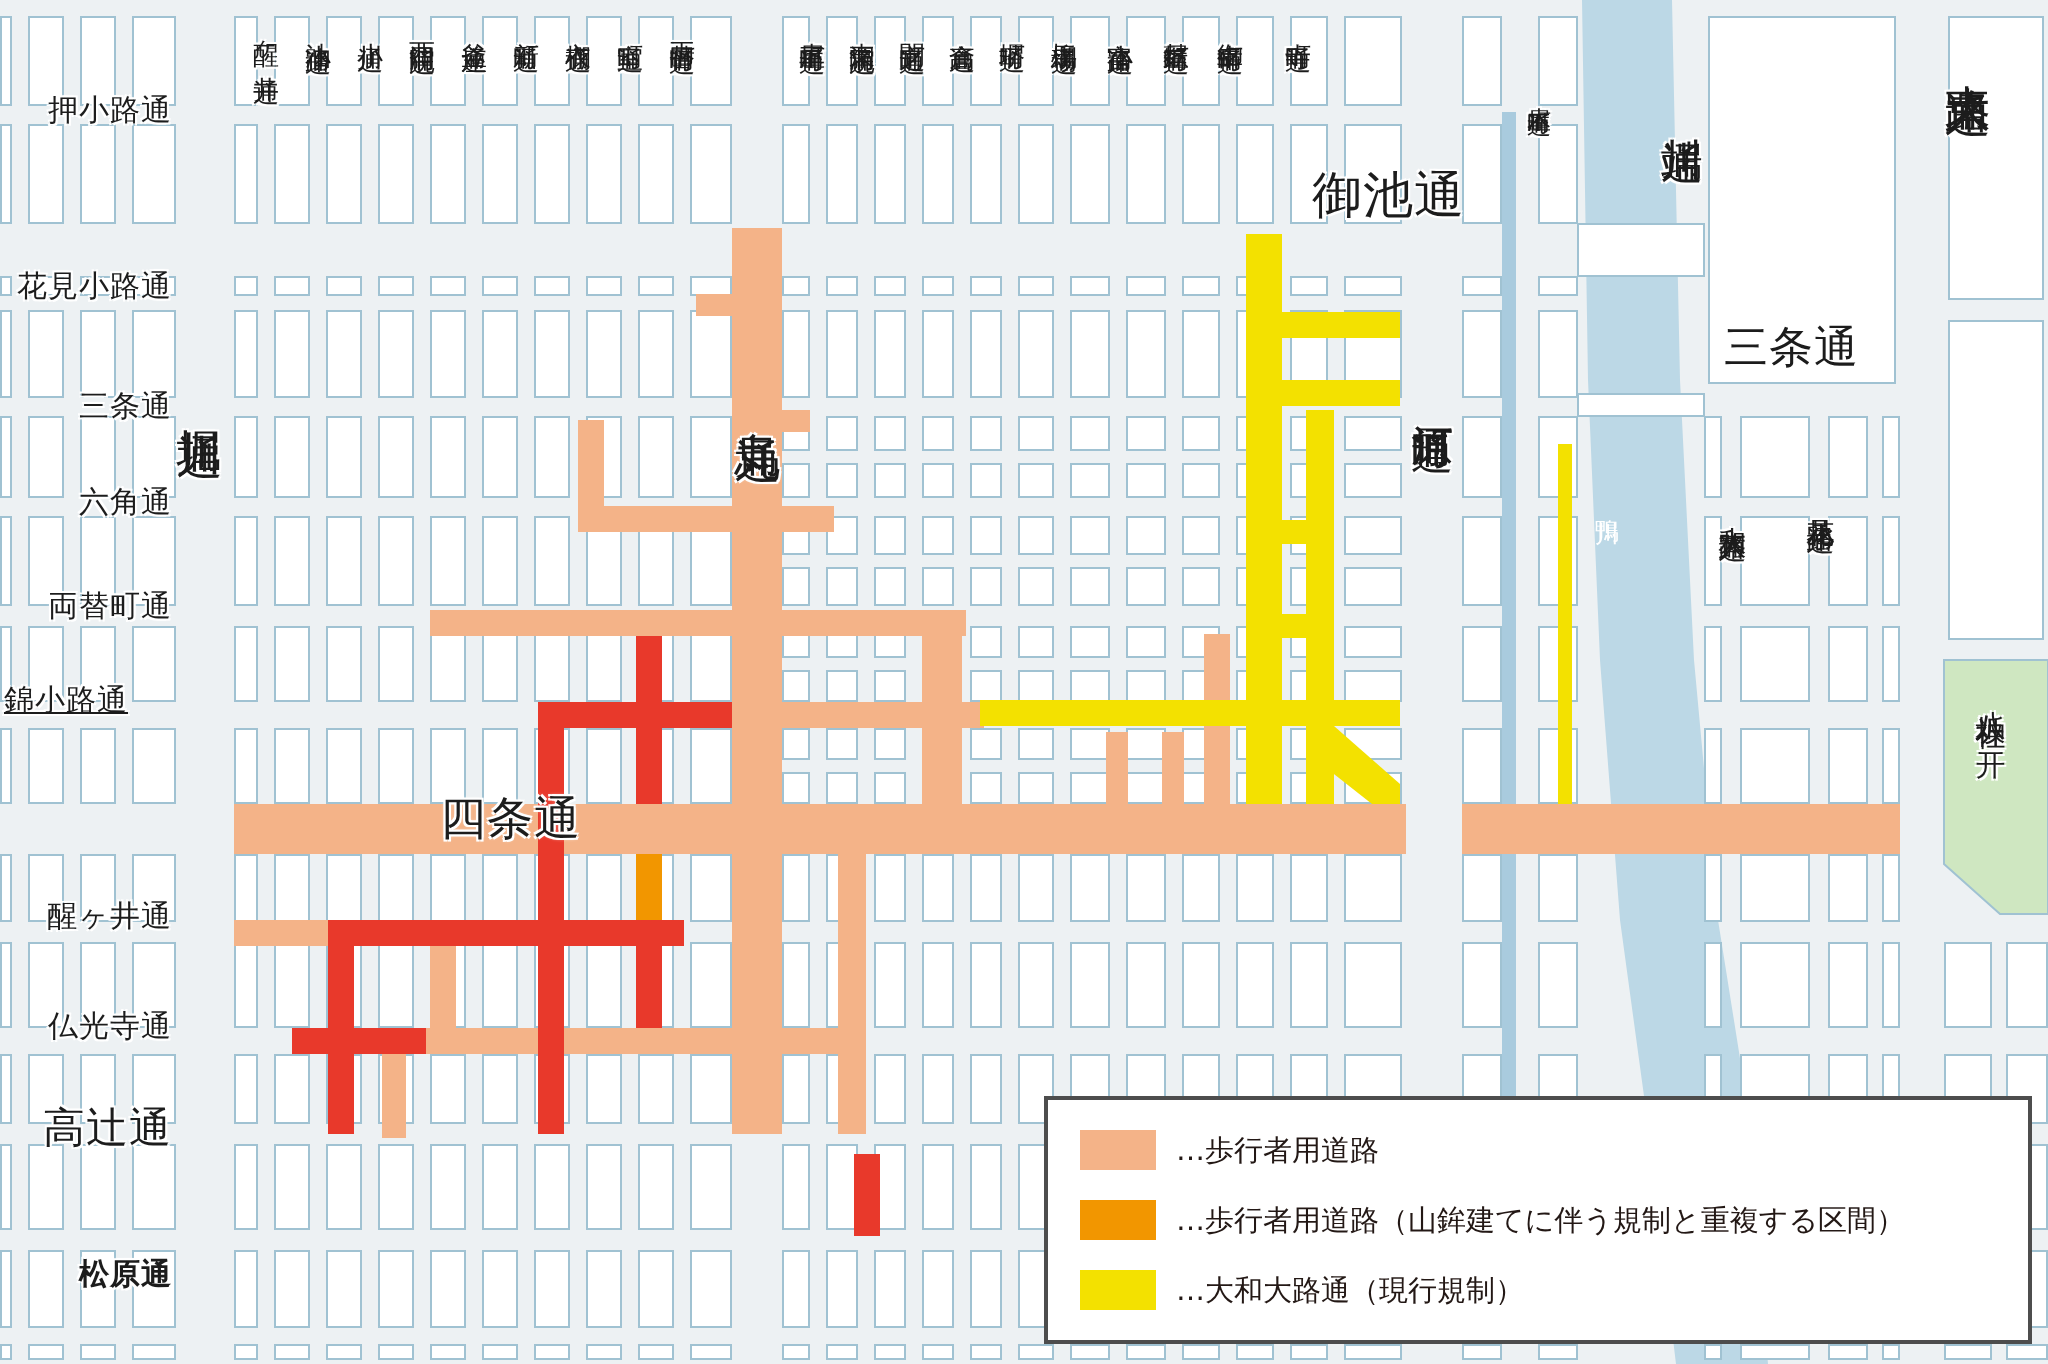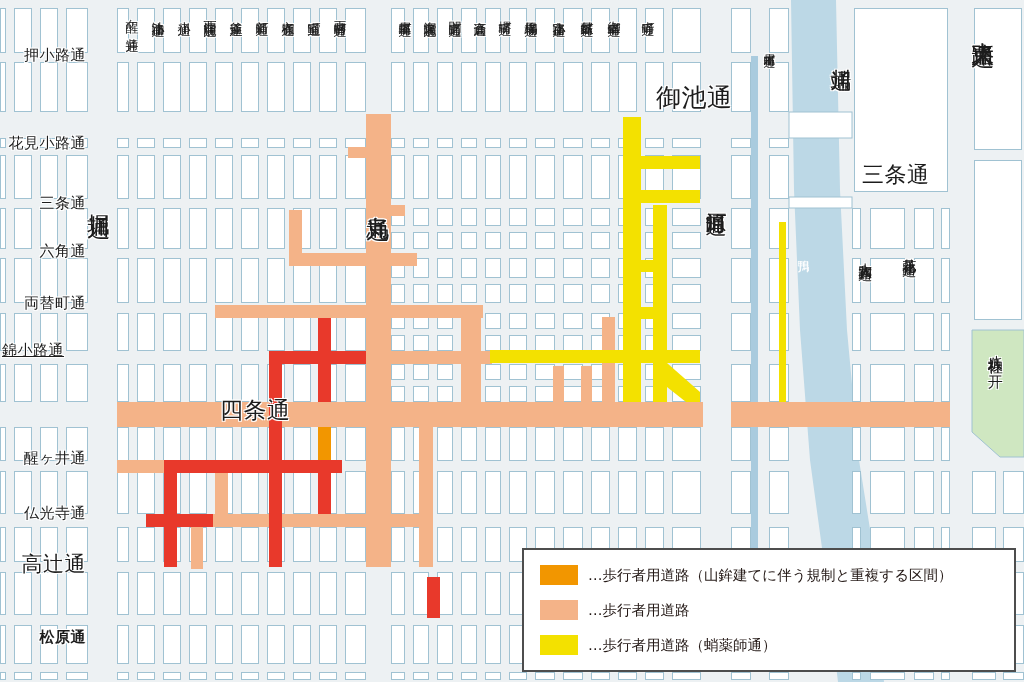--- a/index.html
+++ b/index.html
@@ -618,25 +618,25 @@
       <div class="lbl hlabel" style="font-size: 22px; left: 862px; top: 163px;">三条通</div>
       <div class="lbl vlabel" style="font-size: 12px; left: 762px; top: 44px;">木屋町通</div>
       <div class="lbl vlabel" style="font-size: 14px; left: 857px; top: 252px;">大和大路通</div>
       <div class="lbl vlabel" style="font-size: 14px; left: 901px; top: 248px;">花見小路通</div>
       <div class="lbl vlabel" style="font-size: 15px; left: 986.5px; top: 344px;">八坂神社　开</div>
       <div class="lbl vlabel" style="font-size: 12px; color: rgb(255, 255, 255); text-shadow: none; left: 796px; top: 250px;">鴨川</div>
     </div>
 
   <div class="legend">
     <div class="legend-row">
+      <span class="legend-swatch" style="background: rgb(244, 179, 136);"></span>
+      <span class="legend-label">…歩行者用道路</span>
+    </div>
+    <div class="legend-row">
       <span class="legend-swatch" style="background: rgb(242, 150, 0);"></span>
       <span class="legend-label">…歩行者用道路（山鉾建てに伴う規制と重複する区間）</span>
     </div>
     <div class="legend-row">
-      <span class="legend-swatch" style="background: rgb(244, 179, 136);"></span>
-      <span class="legend-label">…歩行者用道路</span>
-    </div>
-    <div class="legend-row">
       <span class="legend-swatch" style="background: rgb(243, 225, 0);"></span>
-      <span class="legend-label">…歩行者用道路（蛸薬師通）</span>
+      <span class="legend-label">…大和大路通（現行規制）</span>
     </div>
   </div>
 </div>
 
 </body></html>

